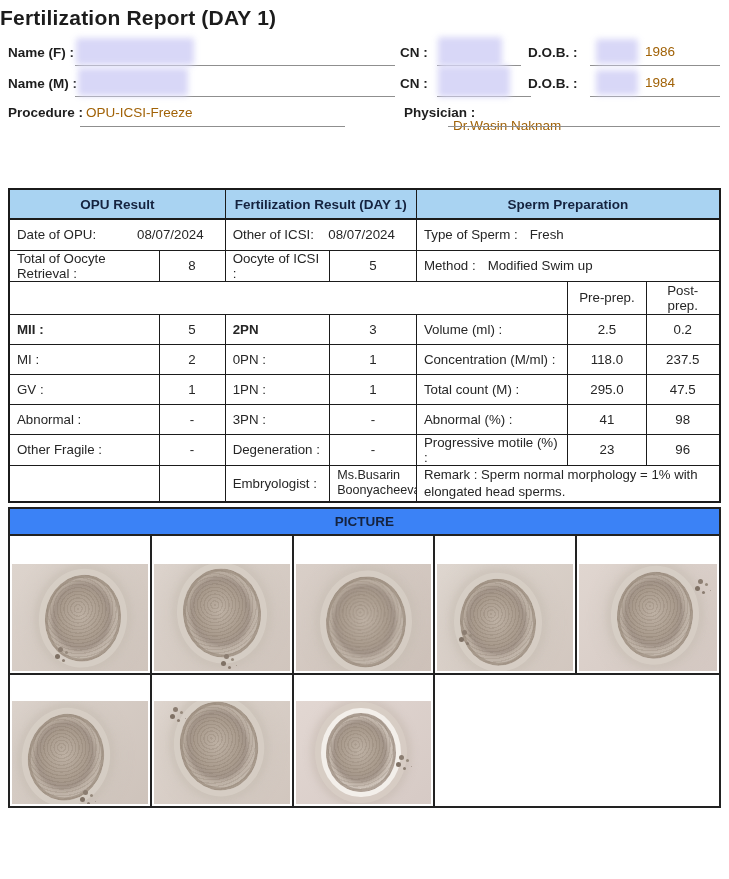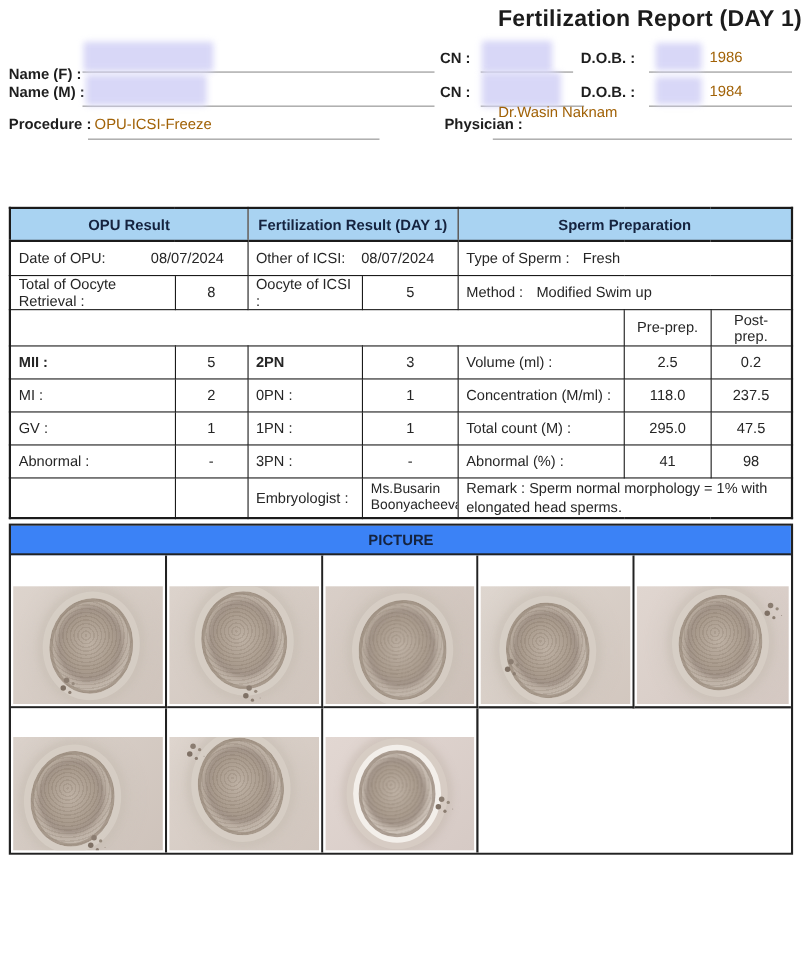--- a/index.html
+++ b/index.html
@@ -1,20 +1,20 @@
 <!DOCTYPE html>
 <html><head>
 <meta charset="utf-8">
 <style>
   html,body{margin:0;padding:0;background:#ffffff;}
   body{width:729px;height:879px;font-family:"Liberation Sans",sans-serif;color:#262626;overflow:hidden;}
   .sheet{position:relative;width:729px;height:879px;background:#fff;}
 
   
-  .page-title{margin:6px 0 8px 0;text-align:right;font-size:21px;font-weight:600;color:#1c1c1c;letter-spacing:.2px;}
+  .page-title{margin:6px 0 8px 0;text-align:left;font-size:21px;font-weight:600;color:#1c1c1c;letter-spacing:.2px;}
 
   
   .info{position:relative;height:100px;font-size:13.5px;}
   .abs{position:absolute;}
   .lab{font-weight:bold;color:#1e1e1e;white-space:nowrap;}
   .uline{position:absolute;height:0;border-bottom:1px solid #8f8f8f;}
   .redact{position:absolute;background:#d8d7f7;filter:blur(3px);border-radius:2px;}
   .bluev{color:#a16207;white-space:nowrap;}
 
   
@@ -72,21 +72,21 @@
 </style>
 </head>
 <body>
 
 <div class="sheet">
 
   <h1 class="page-title">Fertilization Report (DAY 1)</h1>
 
   <div class="info">
 
-    <span class="abs lab" style="left:8px;top:22px;">Name (F) :</span>
+    <span class="abs lab" style="left:8px;top:7px;">Name (F) :</span>
     <div class="uline" style="left:75px;width:320px;top:27px;"></div>
     <div class="redact" style="left:76px;top:0px;width:118px;height:27px;"></div>
     <span class="abs lab" style="left:400px;top:7px;">CN :</span>
     <div class="uline" style="left:437px;width:84px;top:27px;"></div>
     <div class="redact" style="left:438px;top:-1px;width:64px;height:29px;"></div>
     <span class="abs lab" style="left:528px;top:7px;">D.O.B. :</span>
     <div class="uline" style="left:590px;width:130px;top:27px;"></div>
     <div class="redact" style="left:596px;top:1px;width:42px;height:25px;"></div>
     <span class="abs bluev" style="left:645px;top:6px;">1986</span>
 
@@ -98,21 +98,21 @@
     <div class="redact" style="left:438px;top:28px;width:72px;height:31px;"></div>
     <span class="abs lab" style="left:528px;top:38px;">D.O.B. :</span>
     <div class="uline" style="left:590px;width:130px;top:58px;"></div>
     <div class="redact" style="left:596px;top:32px;width:42px;height:25px;"></div>
     <span class="abs bluev" style="left:645px;top:37px;">1984</span>
 
     <span class="abs lab" style="left:8px;top:67px;">Procedure :</span>
     <span class="abs bluev" style="left:86px;top:67px;">OPU-ICSI-Freeze</span>
     <div class="uline" style="left:80px;width:265px;top:88px;"></div>
     <span class="abs lab" style="left:404px;top:67px;">Physician :</span>
-    <span class="abs bluev" style="left:453px;top:56px;">Dr.Wasin Naknam</span>
+    <span class="abs bluev" style="left:453px;top:80px;">Dr.Wasin Naknam</span>
     <div class="uline" style="left:448px;width:272px;top:88px;"></div>
   </div>
 
   <table class="report">
     <colgroup>
       <col style="width:21.1%">
         <col style="width:9.3%">
         <col style="width:14.7%">
         <col style="width:12.2%">
       <col style="width:21.3%">
@@ -185,20 +185,29 @@
     </tr>
     <tr class="r-std">
       <td>Abnormal :</td>
       <td class="val">-</td>
       <td>3PN :</td>
       <td class="val">-</td>
       <td>Abnormal (%) :</td>
       <td class="val">41</td>
       <td class="val">98</td>
     </tr>
+    <tr class="r-std">
+      <td>Other Fragile :</td>
+      <td class="val">-</td>
+      <td>Degeneration :</td>
+      <td class="val">-</td>
+      <td>Progressive motile (%) :</td>
+      <td class="val">23</td>
+      <td class="val">96</td>
+    </tr>
     <tr class="r-emb">
       <td></td>
       <td></td>
       <td>Embryologist :</td>
       <td class="embname">Ms.Busarin Boonyacheeva</td>
       <td colspan="3" class="remark">Remark : Sperm normal morphology = 1% with elongated head sperms.</td>
     </tr>
   </tbody>
     </table>
 

